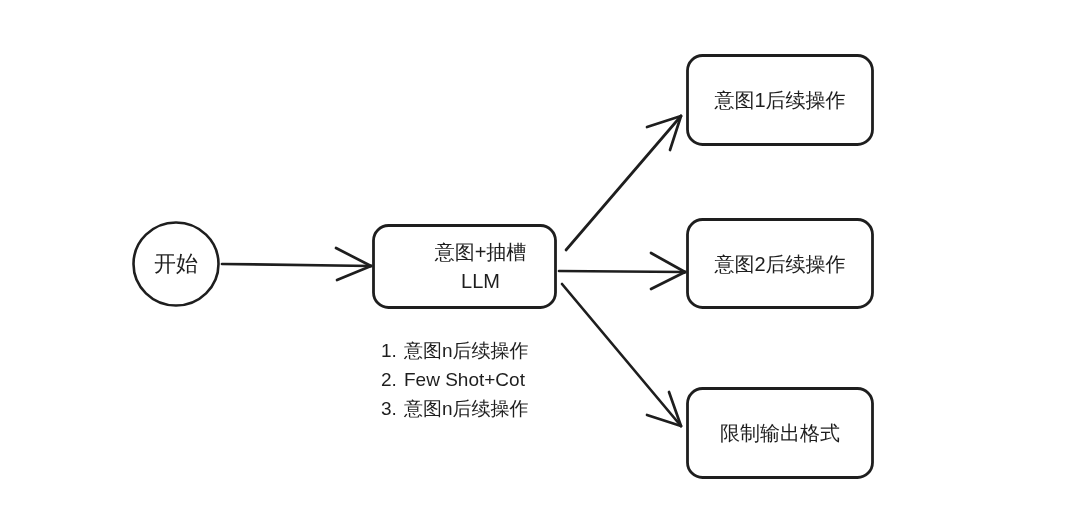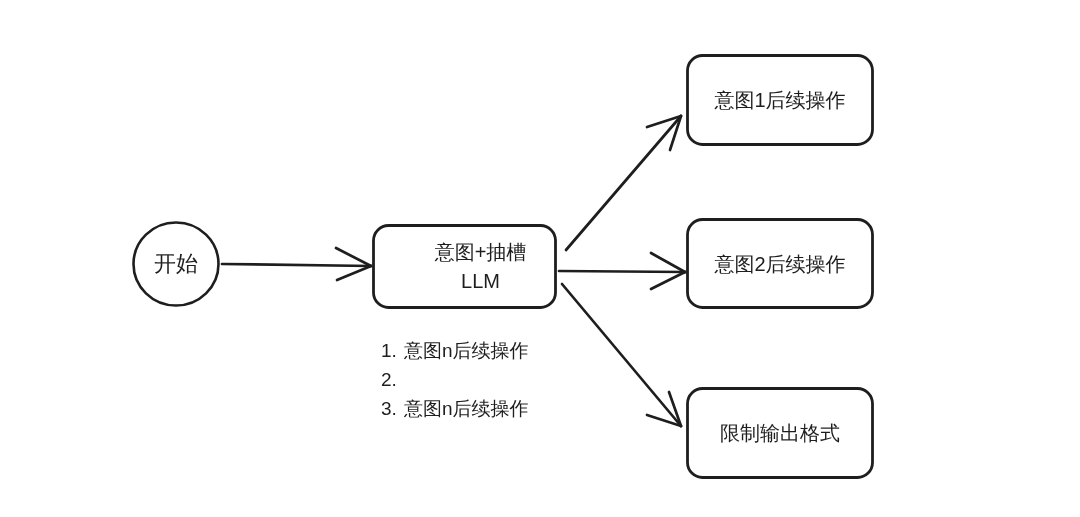--- a/index.html
+++ b/index.html
@@ -134,20 +134,21 @@
 
   <div class="node-label intent-label intent3-label">限制输出格式</div>
 
   <div class="notes">
     <div class="note-row">
       <span class="note-num">1.</span>
       <span class="note-text">意图n后续操作</span>
     </div>
     <div class="note-row">
       <span class="note-num">2.</span>
+      <span class="note-text">Few Shot+Cot</span>
     </div>
     <div class="note-row">
       <span class="note-num">3.</span>
       <span class="note-text">意图n后续操作</span>
     </div>
   </div>
 
 </div>
 
 </body></html>

